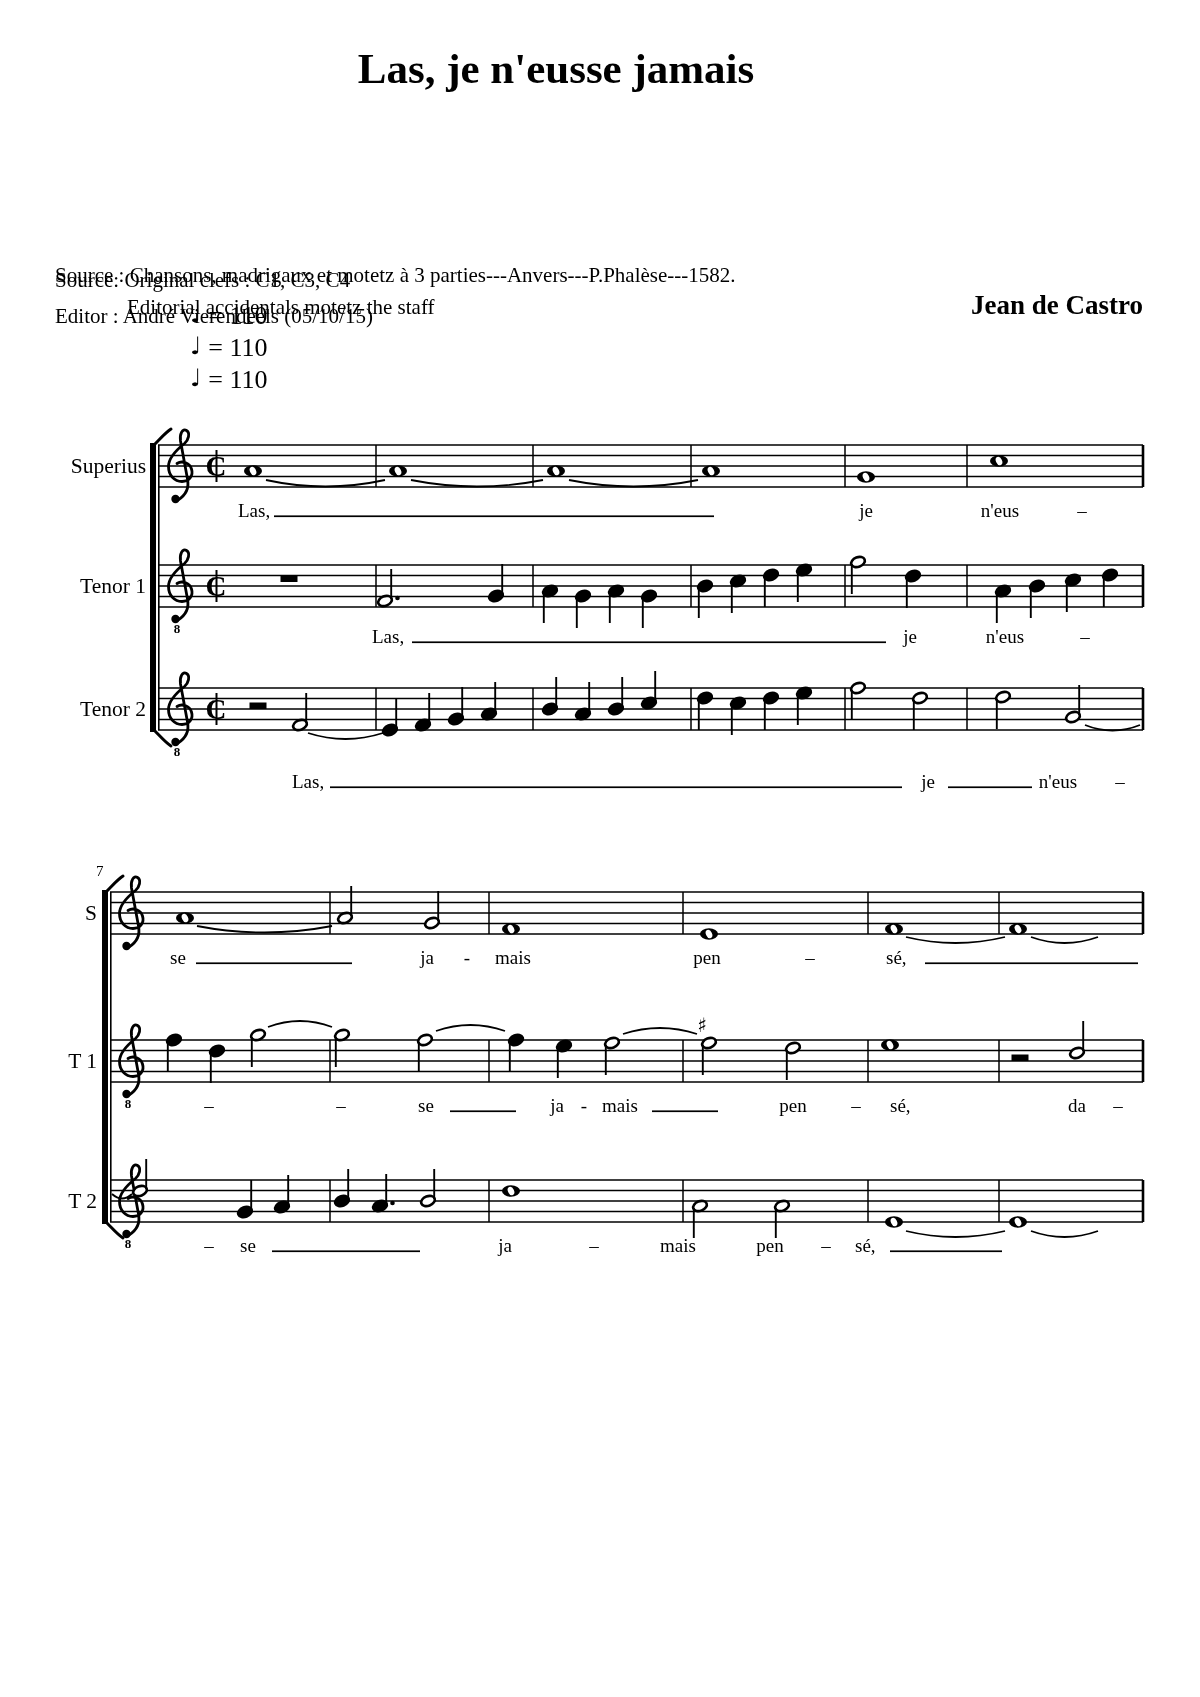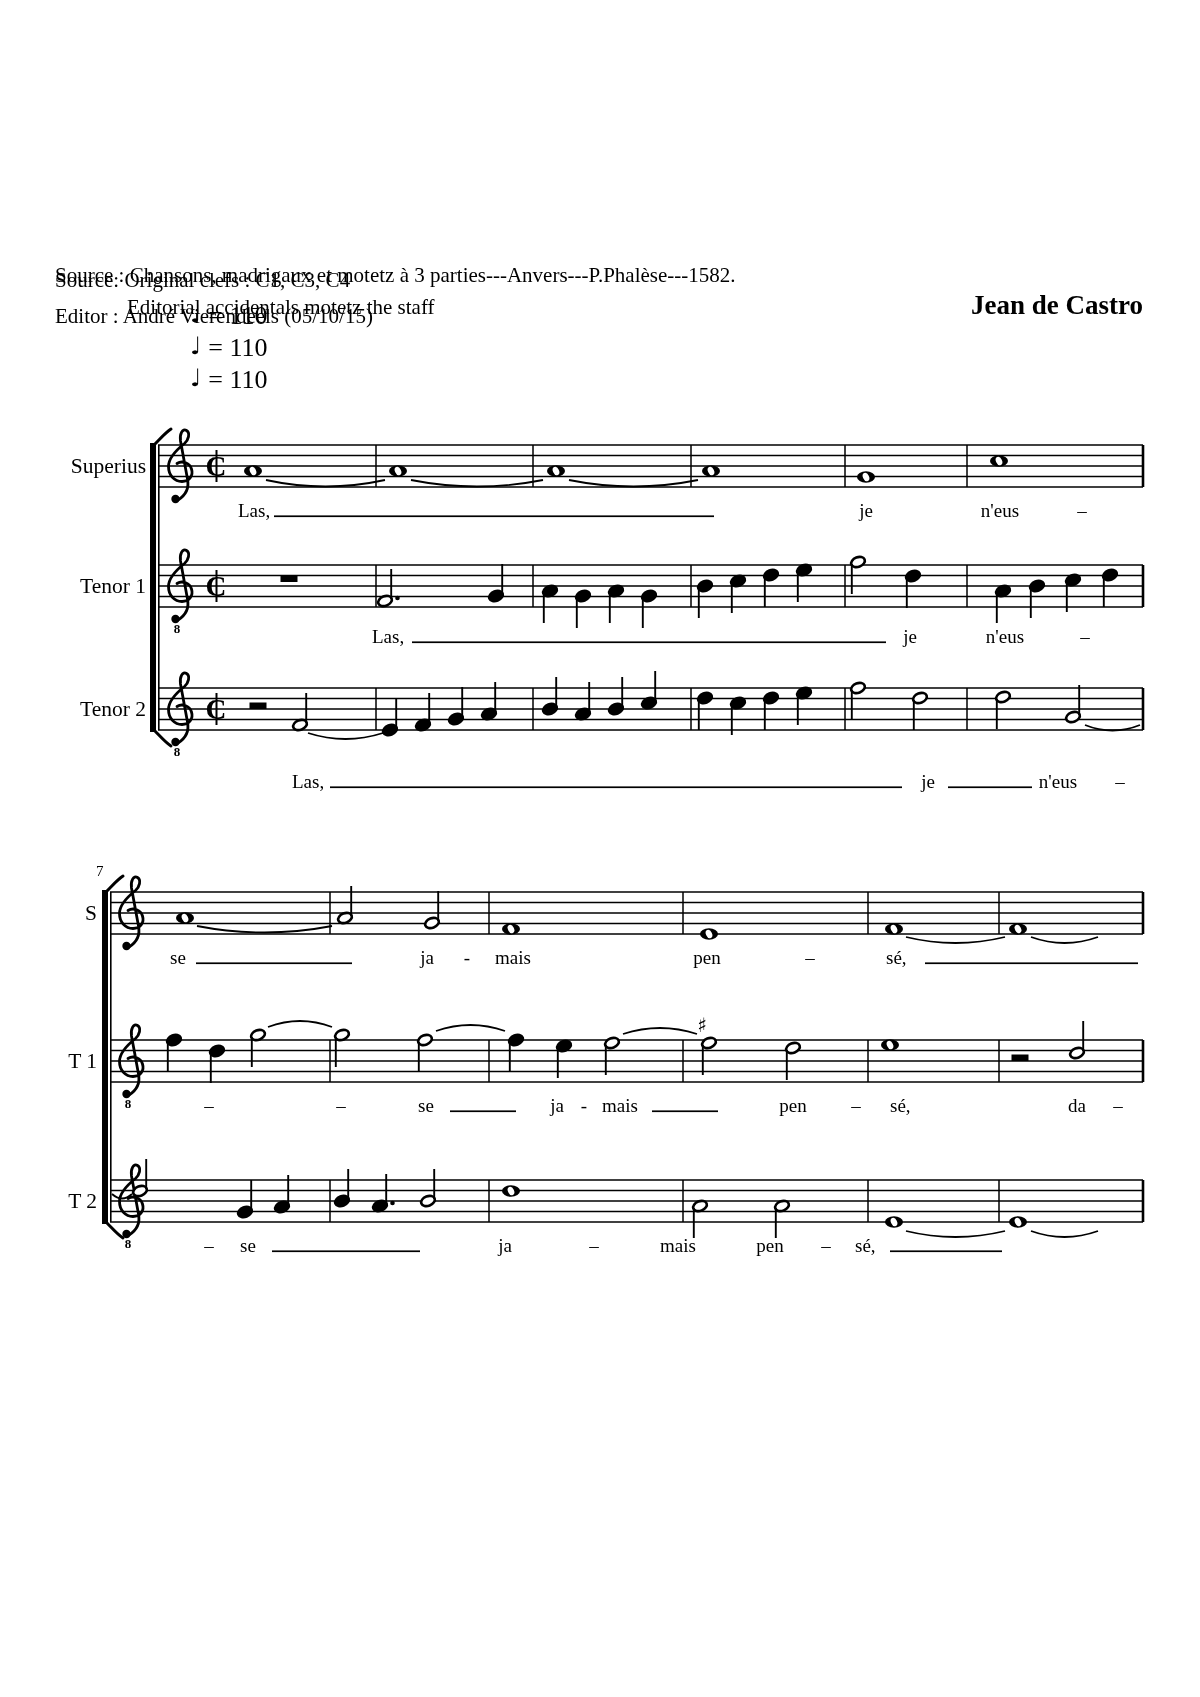--- a/index.html
+++ b/index.html
@@ -484,20 +484,21 @@
       <text x="505" y="1252" text-anchor="middle" font-size="19" font-family="&quot;Liberation Serif&quot;,serif" fill="#000">ja</text>
       <text x="594" y="1252" text-anchor="middle" font-size="19" font-family="&quot;Liberation Serif&quot;,serif" fill="#000">–</text>
       <text x="678" y="1252" text-anchor="middle" font-size="19" font-family="&quot;Liberation Serif&quot;,serif" fill="#000">mais</text>
       <text x="770" y="1252" text-anchor="middle" font-size="19" font-family="&quot;Liberation Serif&quot;,serif" fill="#000">pen</text>
       <text x="826" y="1252" text-anchor="middle" font-size="19" font-family="&quot;Liberation Serif&quot;,serif" fill="#000">–</text>
       <text x="855" y="1252" text-anchor="start" font-size="19" font-family="&quot;Liberation Serif&quot;,serif" fill="#000">sé,</text>
       <rect x="272" y="1250.4" width="148" height="1.7" fill="#000"></rect>
       <rect x="890" y="1250.4" width="112" height="1.7" fill="#000"></rect>
     </svg>
 
+  <div class="title">Las, je n'eusse jamais</div>
 
   <div class="hdr src">Source : Chansons, madrigaux et motetz à 3 parties---Anvers---P.Phalèse---1582.</div>
   <div class="hdr nts">Source: Original clefs : C1, C3, C4</div>
   <div class="hdr edt">Editor : André Vierendeels (05/10/15)</div>
   <div class="hdr eda">Editorial accidentals motetz the staff</div>
   <div class="composer">Jean de Castro</div>
 
   <div class="tempo t0">
     <span class="tg">♩</span>
     <span class="tl">= 110</span>

